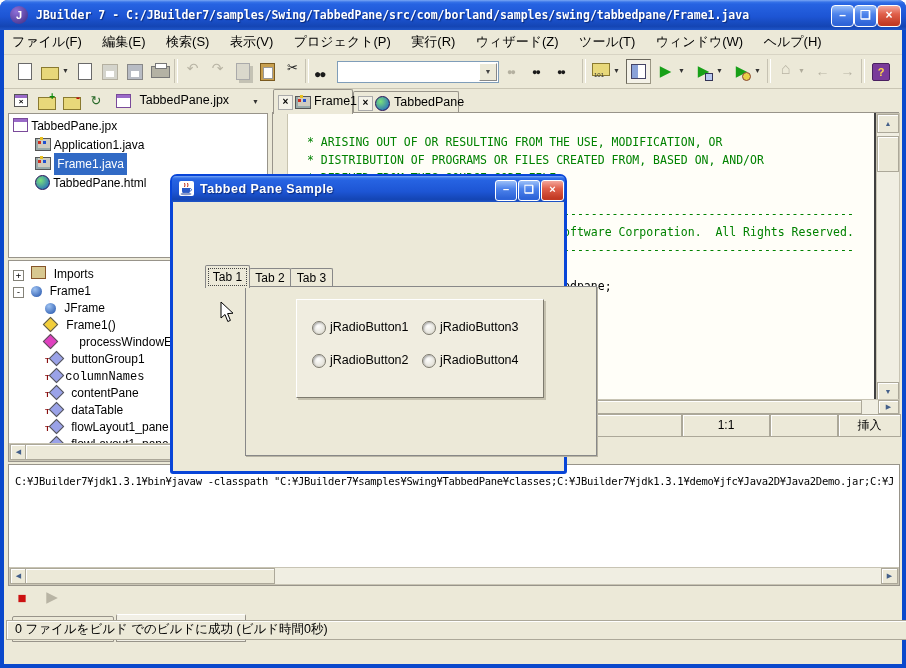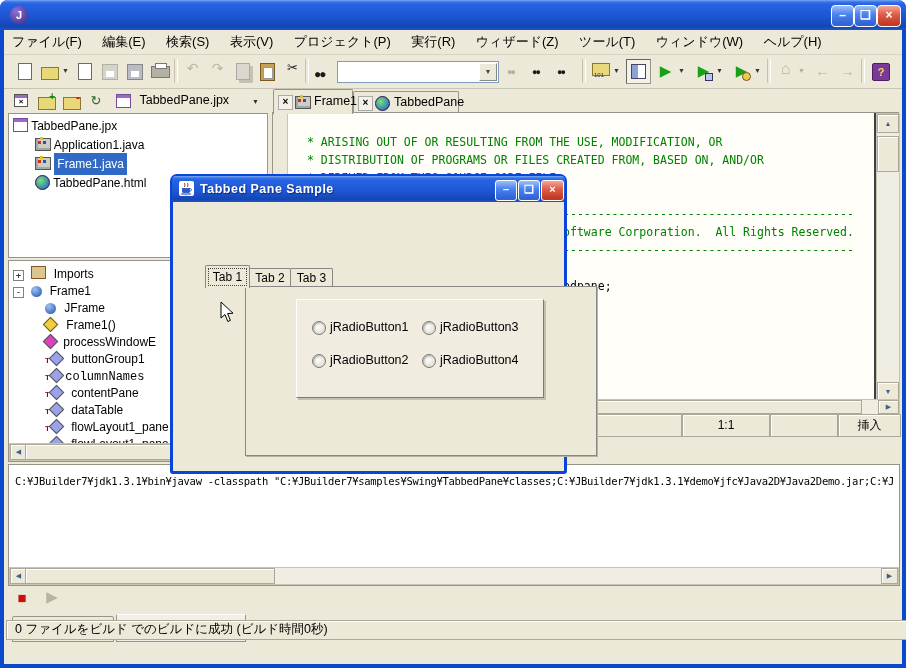--- a/index.html
+++ b/index.html
@@ -109,20 +109,21 @@
   .statusbar{position:absolute;left:2px;top:590px;width:894px;height:18px;border:1px solid #aca899;
     box-shadow:inset 1px 1px 0 #fff;font-size:12.5px;line-height:17px;padding-left:8px;background:#ECE9D8;}
 </style>
 </head>
 <body>
 
 <div class="win">
 
   <div class="titlebar">
     <div class="appicon">J</div>
+    <div class="apptitle">JBuilder 7 - C:/JBuilder7/samples/Swing/TabbedPane/src/com/borland/samples/swing/tabbedpane/Frame1.java</div>
     <div class="capbtn" style="left:831px;">–</div>
     <div class="capbtn" style="left:854px;">❏</div>
     <div class="capbtn close" style="left:877px;width:22px;">×</div>
   </div>
 
   <div class="client">
 
     <div class="menubar">
       <span class="menuitem">ファイル(F)</span>
       <span class="menuitem">編集(E)</span>
@@ -284,21 +285,21 @@
       <div class="treerow" style="left:36px;top:39px;">
         <span class="sphere"></span>
         <span style="margin-left:5px;">JFrame</span>
       </div>
       <div class="treerow" style="left:36px;top:56px;">
         <span class="dmd y"></span>
         <span style="margin-left:7px;">Frame1()</span>
       </div>
       <div class="treerow" style="left:36px;top:73px;">
         <span class="dmd m"></span>
-        <span style="margin-left:4px;">processWindowE</span>
+        <span style="margin-left:20px;">processWindowE</span>
       </div>
       <div class="treerow" style="left:36px;top:90px;">
         <span class="tmark">T</span><span class="dmd b"></span>
         <span style="margin-left:6px;">buttonGroup1</span>
       </div>
       <div class="treerow" style="left:36px;top:107px;">
         <span class="tmark">T</span><span class="dmd b"></span>
         <span style="margin-left:0;font-family:Liberation Mono, monospace;">columnNames</span>
       </div>
       <div class="treerow" style="left:36px;top:124px;">

